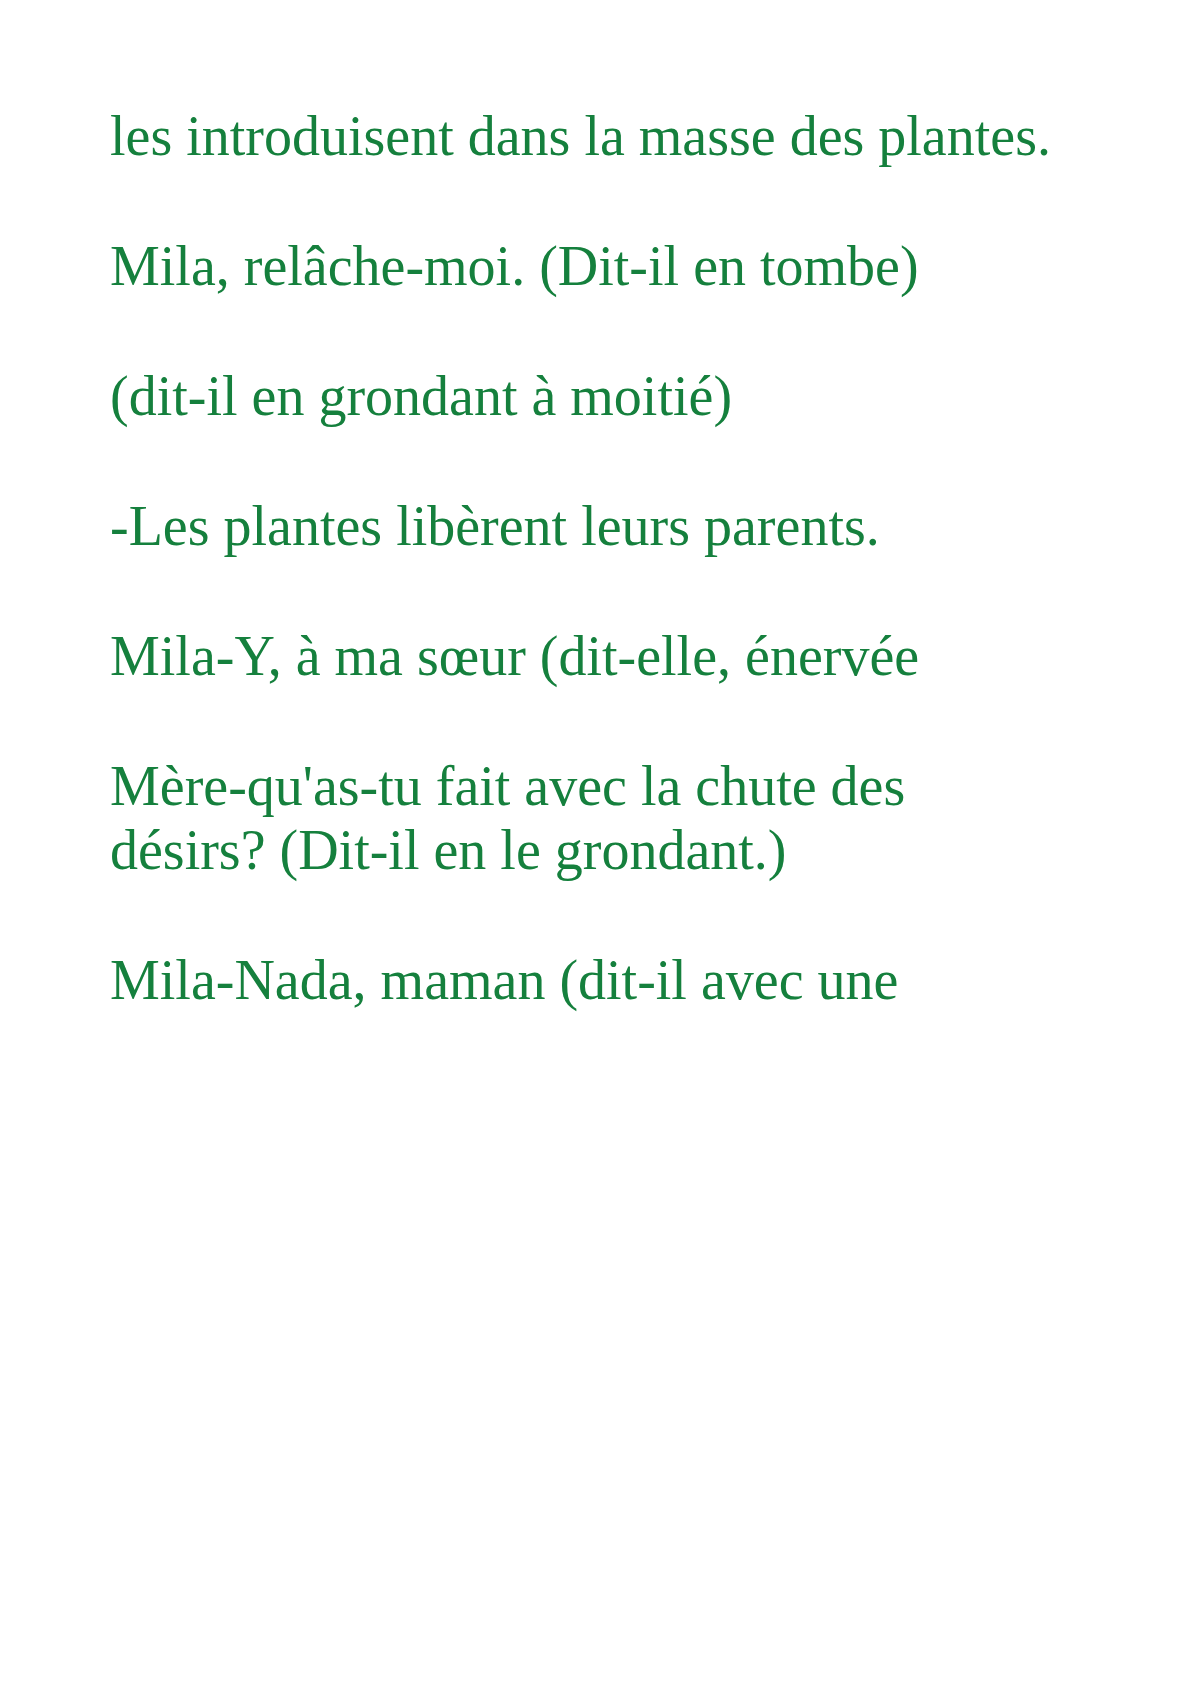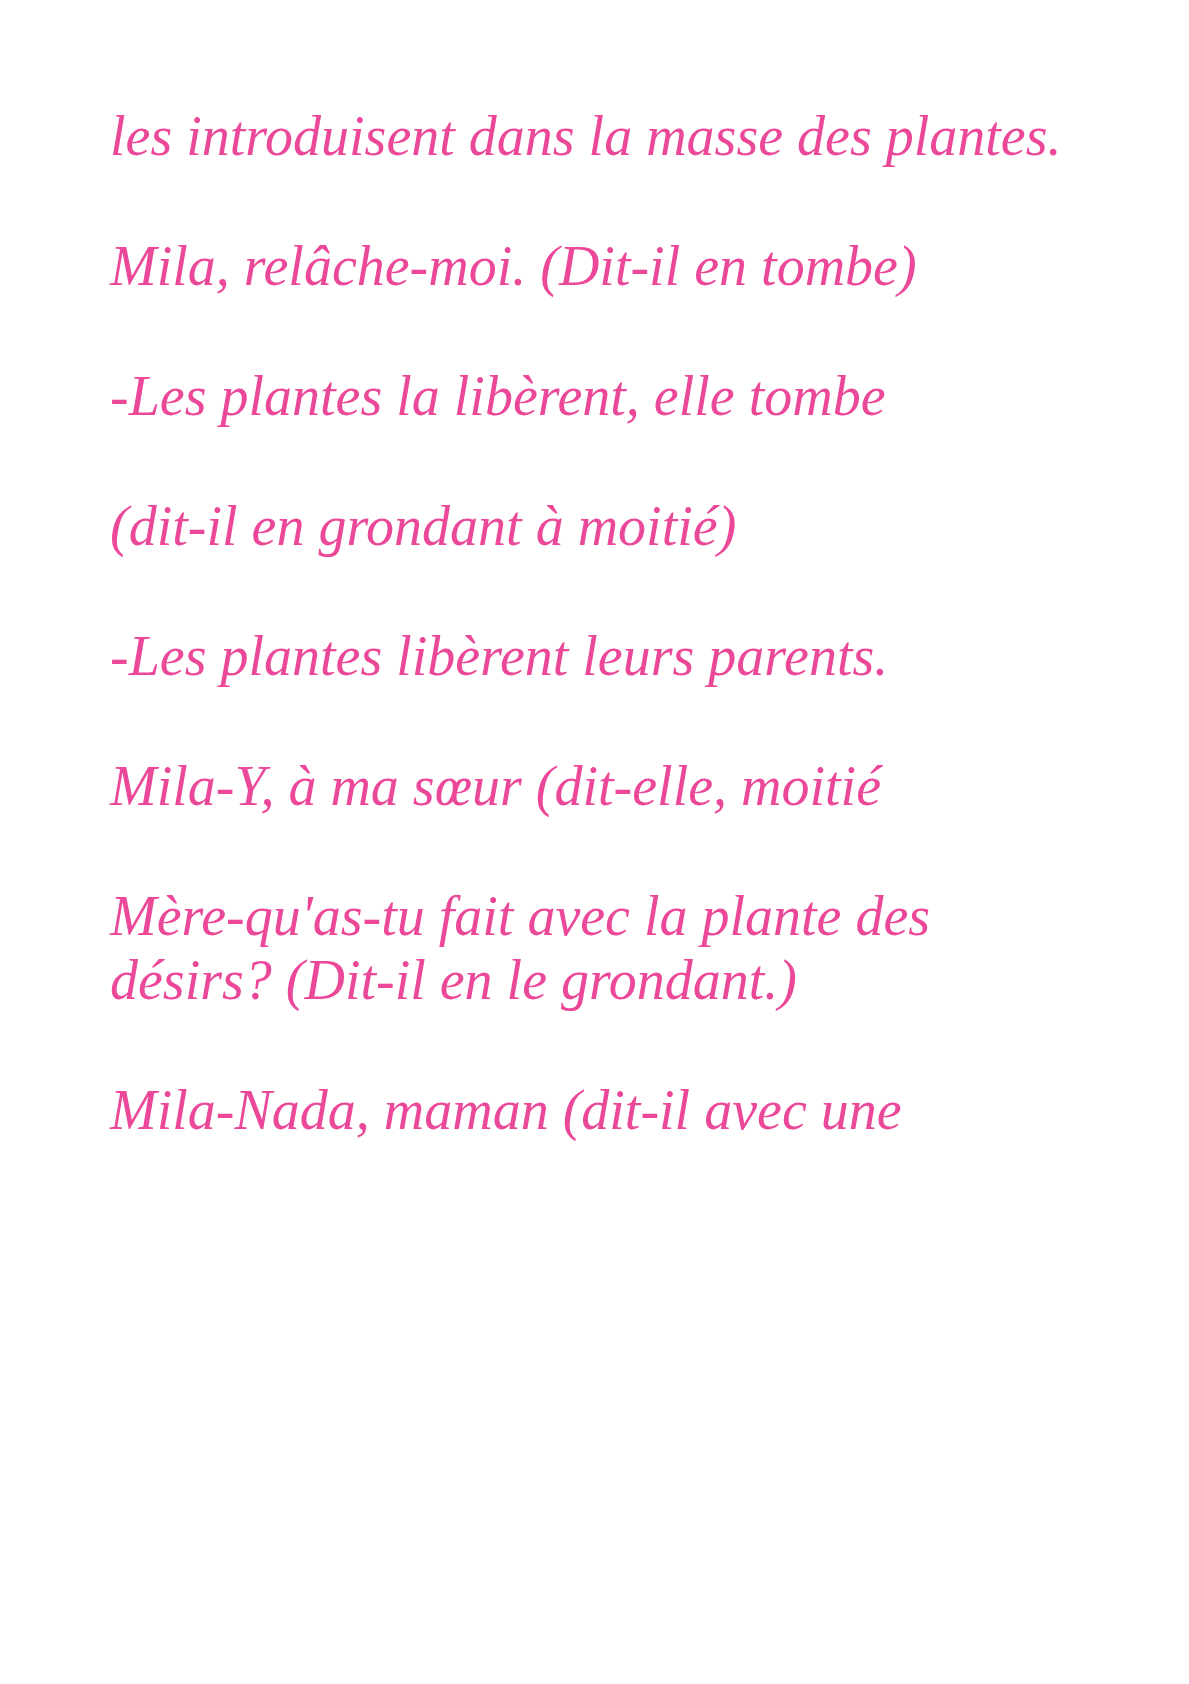--- a/index.html
+++ b/index.html
@@ -31,42 +31,41 @@
     padding: 0;
   }
   .line {
     white-space: nowrap;
   }
 </style>
 </head>
 <body>
 
 <div class="page">
-  <div class="doc-text" id="doc-text" style="color: #ec4899; font-style: italic;">
+  <div class="doc-text" id="doc-text" style="color: #15803d;">
       <div class="paragraph">
         <div class="line">les introduisent dans la masse des plantes.</div>
       </div>
       <div class="paragraph">
         <div class="line">Mila, relâche-moi. (Dit-il en tombe)</div>
       </div>
       <div class="paragraph">
-        <div class="line">-Les plantes la libèrent, elle tombe</div>
       </div>
       <div class="paragraph">
         <div class="line">(dit-il en grondant à moitié)</div>
       </div>
       <div class="paragraph">
         <div class="line">-Les plantes libèrent leurs parents.</div>
       </div>
       <div class="paragraph">
-        <div class="line">Mila-Y, à ma sœur (dit-elle, moitié</div>
+        <div class="line">Mila-Y, à ma sœur (dit-elle, énervée</div>
       </div>
       <div class="paragraph">
       </div>
       <div class="paragraph">
-        <div class="line">Mère-qu'as-tu fait avec la plante des</div>
+        <div class="line">Mère-qu'as-tu fait avec la chute des</div>
         <div class="line">désirs? (Dit-il en le grondant.)</div>
       </div>
       <div class="paragraph">
         <div class="line">Mila-Nada, maman (dit-il avec une</div>
       </div>
     </div>
 </div>
 
 </body></html>

